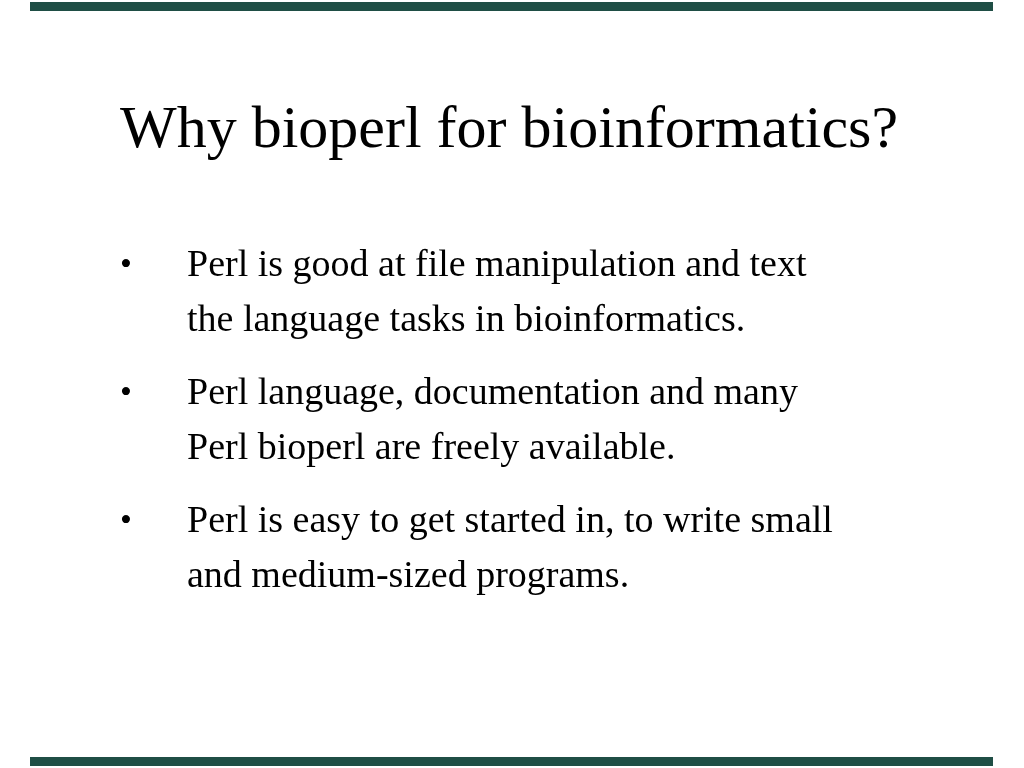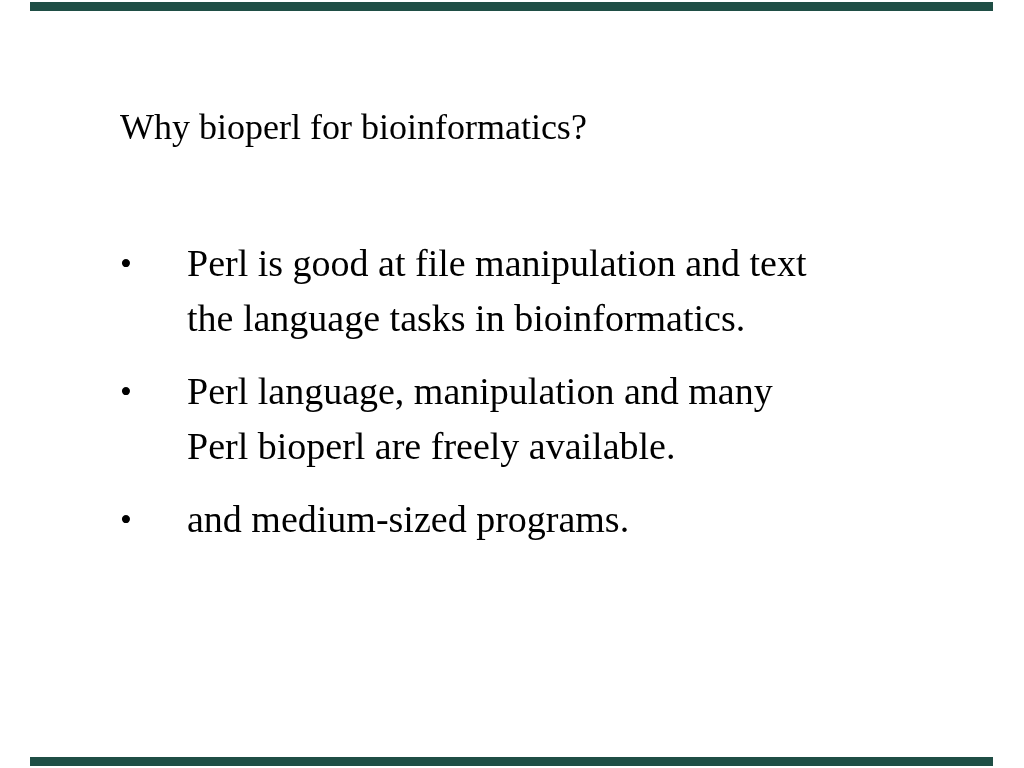--- a/index.html
+++ b/index.html
@@ -24,21 +24,21 @@
     background: #1F4E45; 
   }
   .accent-bar.top { top: 2px; }
   .accent-bar.bottom { bottom: 2px; }
 
   .slide-title {
     position: absolute;
     left: 120px;
     top: 96px;
     margin: 0;
-    font-size: 36px;
+    font-size: 60px;
     font-weight: 400;
     line-height: 62px;
     letter-spacing: 0px;
     white-space: nowrap;
   }
 
   .bullet-list {
     position: absolute;
     left: 120px;
     top: 236px;
@@ -81,28 +81,29 @@
       <span class="bullet-marker">•</span>
       <span class="bullet-text">
         <span class="bullet-line">Perl is good at file manipulation and text</span>
         <span class="bullet-line">the language tasks in bioinformatics.</span>
       </span>
     </div>
 
     <div class="bullet-item">
       <span class="bullet-marker">•</span>
       <span class="bullet-text">
-        <span class="bullet-line">Perl language, manipulation and many</span>
+        <span class="bullet-line">Perl language, documentation and many</span>
         <span class="bullet-line">Perl bioperl are freely available.</span>
       </span>
     </div>
 
     <div class="bullet-item">
       <span class="bullet-marker">•</span>
       <span class="bullet-text">
+        <span class="bullet-line">Perl is easy to get started in, to write small</span>
         <span class="bullet-line">and medium-sized programs.</span>
       </span>
     </div>
 
   </div>
 
   <div class="accent-bar bottom" style="background: rgb(31, 78, 69);"></div>
 
 </div>
 

